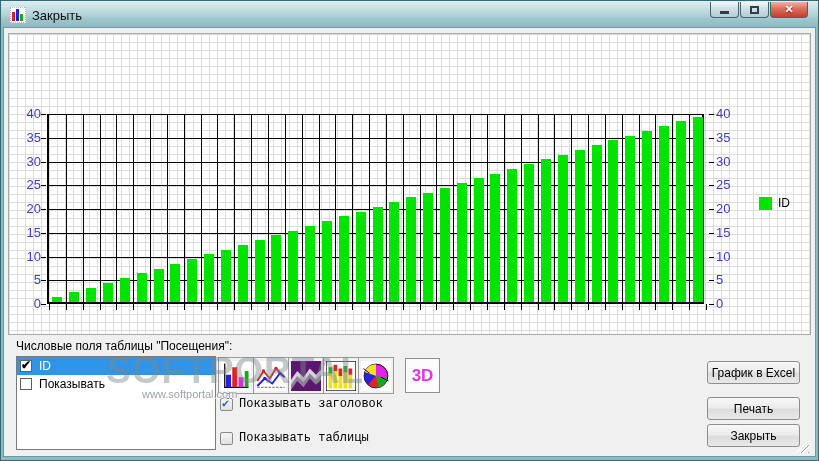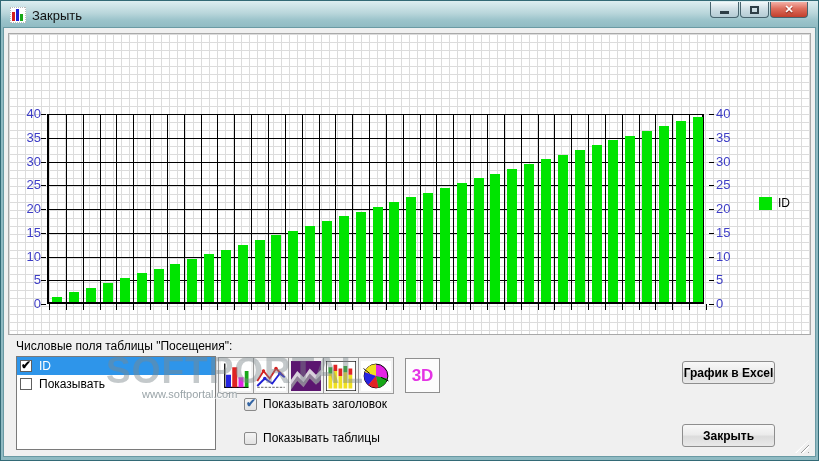--- a/index.html
+++ b/index.html
@@ -58,31 +58,31 @@
   .cb.checked::after { content:"✔"; position:absolute; left:0; top:-3px;
     font-size:12px; color:#000; font-weight:bold; }
 
   .toolbar { position:absolute; left:218px; top:357px; display:flex; }
   .tool-btn { width:36px; height:37px; border:1px solid #9a9a9a; background:#f2f2f2;
     display:flex; align-items:center; justify-content:center; margin-right:-1px; }
   .btn-3d { position:absolute; left:405px; top:358px; width:35px; height:35px;
     background:#fcfcfc; border:1px solid #8f8f8f; display:flex; align-items:center;
     justify-content:center; font-size:17px; font-weight:bold; color:#e433e4; }
 
-  .option-row { position:absolute; left:244px; display:flex; align-items:center;
-    font-size:12px; color:#000; height:14px; }
+  .option-row { position:absolute; left:220px; display:flex; align-items:center;
+    font-size:12px; color:#000; height:14px;font-family:Liberation Mono, monospace; }
   .vcb { width:13px; height:13px; min-width:13px; background:linear-gradient(#f4f4f4,#e2e2e2);
     border:1px solid #8a8a8a; border-radius:2px; position:relative; margin-right:6px; }
   .vcb.checked::after { content:"✔"; position:absolute; left:1px; top:-3px;
     font-size:12px; color:#3465a4; font-weight:bold; }
 
-  .action-btn { position:absolute; left:682px; width:93px; height:23px;
+  .action-btn { position:absolute; left:707px; width:93px; height:23px;
     border:1px solid #8e8e8e; border-radius:3px; font-size:12px; color:#000;
     background:linear-gradient(#f8f8f8,#ececec 45%,#dcdcdc 55%,#e9e9e9);
-    display:flex; align-items:center; justify-content:center;font-weight:bold; }
+    display:flex; align-items:center; justify-content:center; }
 
   .wm-brand { position:absolute; left:106px; top:350px; font-size:37px; font-weight:bold;
     color:rgba(125,135,140,0.45); letter-spacing:1px; pointer-events:none; z-index:5; }
   .wm-site { position:absolute; left:142px; top:388px; font-size:11px;
     color:#9aa4a8; text-shadow:0 1px 0 #fff; pointer-events:none; z-index:5; }
 
   .resize-grip { position:absolute; left:795px; top:440px; width:14px; height:13px;
     background:repeating-linear-gradient(135deg, transparent 0 3px, #9a9a9a 3px 4px, #fff 4px 5px);
     clip-path:polygon(100% 0, 100% 100%, 0 100%); }
 </style>
@@ -358,19 +358,20 @@
   <div class="option-row" style="top:397px">
     <span class="vcb checked"></span>
     <span>Показывать заголовок</span>
   </div>
   <div class="option-row" style="top:431px">
     <span class="vcb"></span>
     <span>Показывать таблицы</span>
   </div>
 
   <div class="action-btn" style="top:361px">График в Excel</div>
+  <div class="action-btn" style="top:397px">Печать</div>
   <div class="action-btn" style="top:424px">Закрыть</div>
 
   <div class="wm-brand">SOFTPORTAL</div>
   <div class="wm-site">www.softportal.com</div>
 
   <div class="resize-grip"></div>
 </div>
 
 </body></html>

